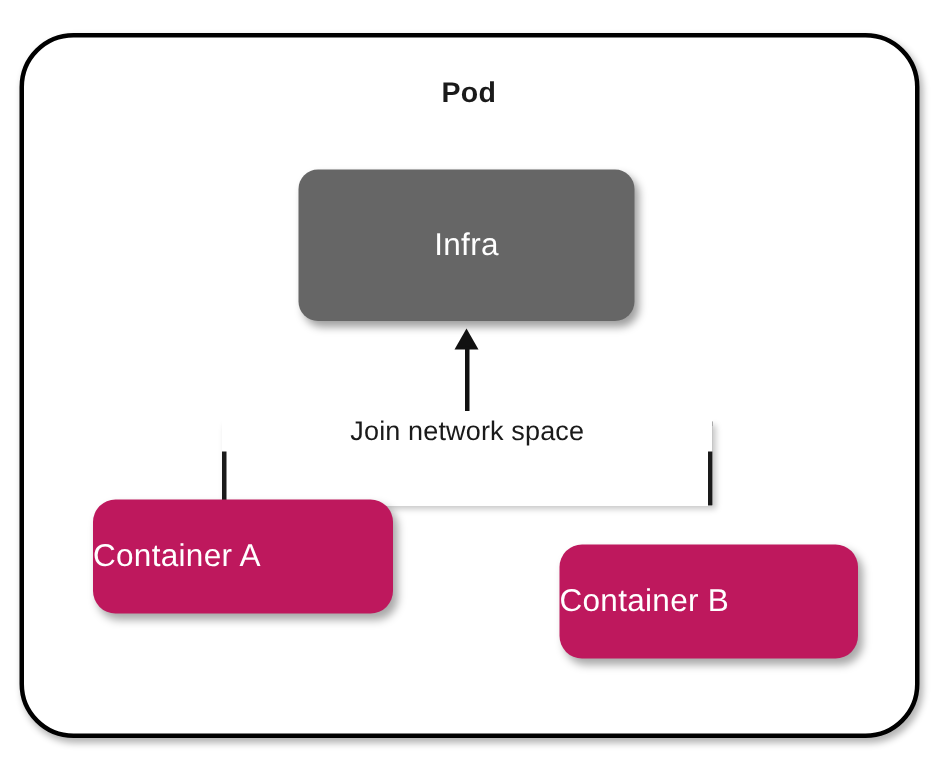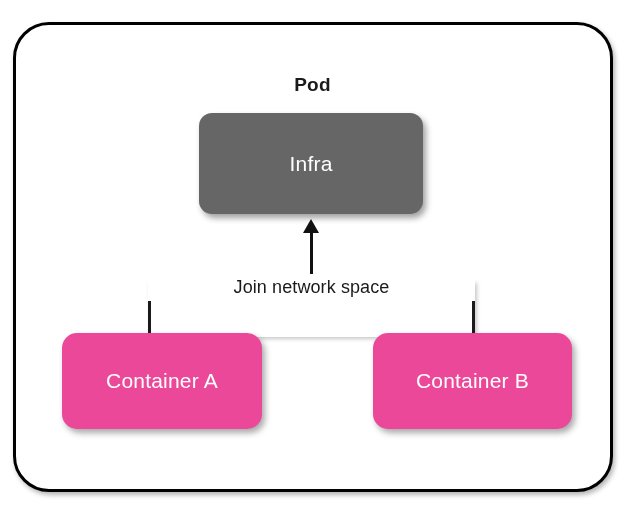--- a/index.html
+++ b/index.html
@@ -38,21 +38,20 @@
     position: absolute;
     left: 0;
     top: 52px;
     width: 625px;
     text-align: center;
     font-size: 19px;
     font-weight: bold;
     color: #1a1a1a;
     letter-spacing: 0.2px;
     line-height: 22px;
-    margin-top: 22px;
   }
 
   
   .infra-box {
     position: absolute;
     left: 199px;
     top: 113px;
     width: 224px;
     height: 101px;
     background: #666666;
@@ -115,36 +114,36 @@
     color: #1a1a1a;
     background: #ffffff;
     padding: 2px 0 3px 0;
     letter-spacing: 0.1px;
   }
 
   
   .container-box {
     position: absolute;
     top: 333px;
-    height: 96px;
-    background: #ec4899;
+    height: 76px;
+    background: #be185d;
     border-radius: 15px;
     box-shadow: 3px 4px 6px rgba(0,0,0,0.34);
     display: flex;
     align-items: center;
-    justify-content: center;
+    justify-content: flex-start;
   }
   .container-box .label {
     color: #ffffff;
     font-size: 21px;
     line-height: 26px;
     letter-spacing: 0.2px;
   }
   #container-a { left: 62px;  width: 200px; }
-  #container-b { left: 373px; width: 199px; }
+  #container-b { left: 373px; width: 199px; margin-top: 30px; }
 </style>
 </head>
 <body>
 
 <div id="canvas">
 
   <div class="pod-frame"></div>
 
   <div class="pod-title">Pod</div>
 

